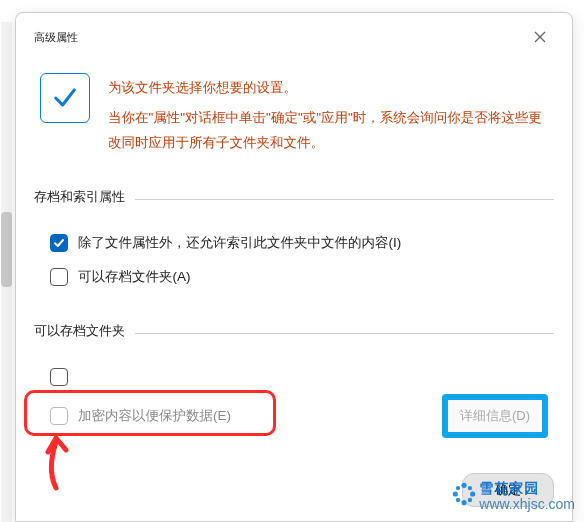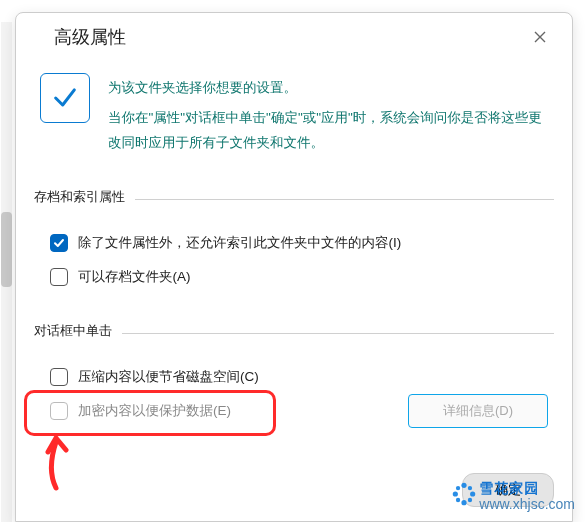--- a/index.html
+++ b/index.html
@@ -1,47 +1,47 @@
 <!DOCTYPE html>
 <html><head>
 <meta charset="utf-8">
 <style>
 * { box-sizing: border-box; margin: 0; padding: 0; }
 body { font-family: "Microsoft YaHei", "Segoe UI", sans-serif; font-size: 13px; color: #222; background: #fff; width: 585px; height: 522px; position: relative; overflow: hidden; }
 
 .dialog { position: absolute; left: 15px; top: 12px; right: 12px; bottom: 0; background: #fff; border: 1px solid #ccc; border-radius: 8px 8px 0 0; box-shadow: 0 4px 14px rgba(0,0,0,0.12); padding: 0; }
 
 .titlebar { display: flex; align-items: center; justify-content: space-between; padding: 10px 14px 8px 18px; }
-.titlebar-title { font-size: 18px; margin-left: 20px; }
+.titlebar-title { font-size: 11px; }
 .close-btn { width: 36px; height: 28px; display: flex; align-items: center; justify-content: center; cursor: pointer; color: #666; border-radius: 4px; }
 .close-btn svg { width: 12px; height: 12px; }
 
 .content { padding: 8px 18px 0 18px; }
 
 .header { display: flex; gap: 18px; padding: 6px 0 18px 6px; }
 .header-icon { width: 50px; height: 50px; border: 1px solid #0a7bd1; border-radius: 6px; display: flex; align-items: center; justify-content: center; flex-shrink: 0; background: #fff; }
 .header-icon svg { width: 28px; height: 28px; }
-.header-text { flex: 1; line-height: 1.9; font-size: 13.5px; color: #0f766e; padding-top: 2px; }
+.header-text { flex: 1; line-height: 1.9; font-size: 13.5px; color: #c2410c; padding-top: 2px; }
 .header-text p { margin-bottom: 4px; }
 
 .group { margin-top: 10px; }
 .group-title { font-size: 13px; color: #222; position: relative; padding-bottom: 6px; }
 .group-title::after { content: ""; position: absolute; left: 0; right: 0; top: 11px; height: 1px; background: #d0d0d0; z-index: 0; }
 .group-title span { background: #fff; padding-right: 10px; position: relative; z-index: 1; font-family: Liberation Mono, monospace; }
 .group-body { padding: 14px 6px 18px 16px; }
 
 .checkbox-row { display: flex; align-items: center; gap: 10px; padding: 8px 0; font-size: 13.5px; cursor: pointer; }
 .checkbox { width: 18px; height: 18px; border: 1.6px solid #555; border-radius: 4px; display: flex; align-items: center; justify-content: center; flex-shrink: 0; background: #fff; }
 .checkbox.checked { background: #0067c0; border-color: #0067c0; }
 .checkbox.checked svg { width: 12px; height: 12px; }
 .checkbox.disabled { border-color: #bbb; }
 .checkbox-row.disabled { color: #888; cursor: not-allowed; }
 
 .detail-row { display: flex; align-items: center; justify-content: space-between; gap: 16px; }
-.btn { padding: 7px 34px; border: 1px solid #0ea5e9; border-radius: 4px; background: #fdfdfd; font-size: 13px; color: #555; cursor: pointer; }
+.btn { padding: 7px 12px; border: 6px solid #0ea5e9; border-radius: 4px; background: #fdfdfd; font-size: 13px; color: #555; cursor: pointer; }
 .btn.disabled { color: #aaa; cursor: not-allowed; background: #fafafa; }
 
 .highlight { position: absolute; border: 3px solid #ff2a2a; border-radius: 10px; pointer-events: none; }
 .hl1 { left: 24px; top: 390px; width: 252px; height: 46px; }
 .arrow { position: absolute; left: 42px; top: 436px; pointer-events: none; }
 
 .footer { position: absolute; right: 18px; bottom: 14px; display: flex; gap: 12px; }
 .btn-primary { padding: 7px 32px; border: 1px solid #ccc; border-radius: 12px; background: #e5e5e5; font-size: 13px; cursor: pointer; }
 
 .watermark { position: absolute; right: 10px; bottom: 10px; display: flex; gap: 2px; z-index: 50; opacity: 0.95; }
@@ -95,25 +95,24 @@
           <span>除了文件属性外，还允许索引此文件夹中文件的内容(I)</span>
         </label>
         <label class="checkbox-row">
           <span class="checkbox"></span>
           <span>可以存档文件夹(A)</span>
         </label>
       </div>
     </div>
 
     <div class="group">
-      <div class="group-title"><span>对话框中单击</span></div>
+      <div class="group-title"><span>可以存档文件夹</span></div>
       <div class="group-body">
         <label class="checkbox-row">
           <span class="checkbox"></span>
-          <span>压缩内容以便节省磁盘空间(C)</span>
         </label>
         <div class="detail-row">
           <label class="checkbox-row disabled">
             <span class="checkbox disabled"></span>
             <span>加密内容以便保护数据(E)</span>
           </label>
           <button class="btn disabled">详细信息(D)</button>
         </div>
       </div>
     </div>

